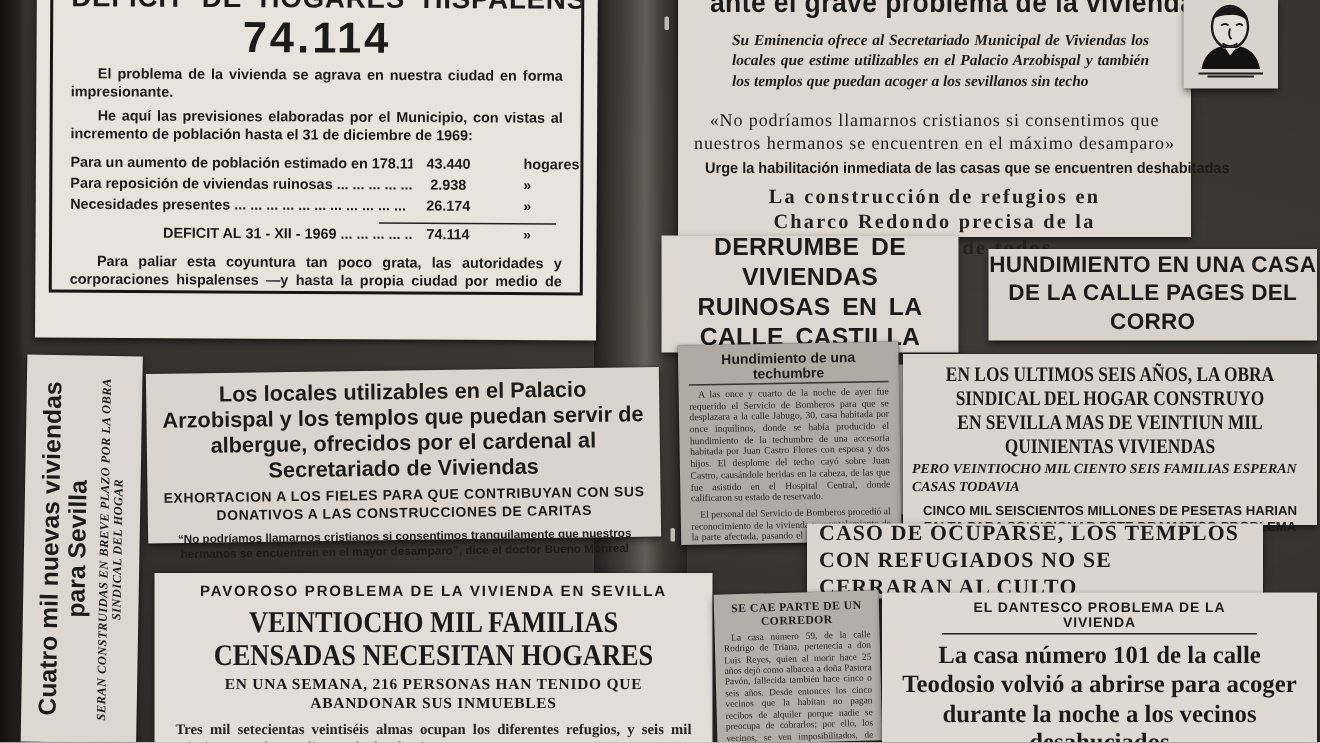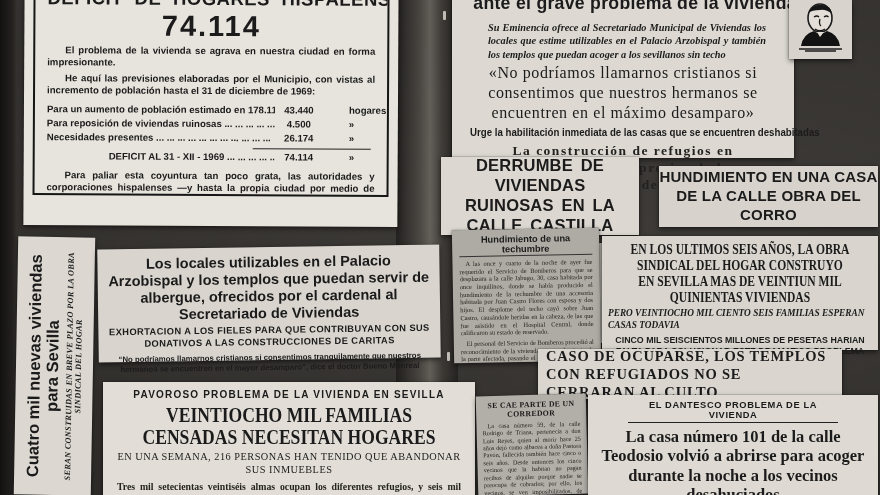--- a/index.html
+++ b/index.html
@@ -45,28 +45,28 @@
   
   .clip-locales{left:98px; top:247px; width:342px; height:113px; background:#d9d5ce; transform:rotate(-0.8deg); padding:7px 10px; box-sizing:border-box;}
   .locales-h{font-family:"Liberation Sans",sans-serif; font-weight:bold; font-size:14.5px; line-height:1.18; text-align:center;}
   .locales-s{font-family:"Liberation Sans",sans-serif; font-weight:bold; font-size:9.3px; line-height:1.25; text-align:center; margin-top:3px; letter-spacing:.4px;}
   .locales-q{font-family:"Liberation Sans",sans-serif; font-weight:bold; font-size:7.8px; line-height:1.3; text-align:center; margin-top:4px;}
 
   
   .clip-pavoroso{left:103px; top:382px; width:372px; height:137px; background:#e2ded7; padding:7px 14px; box-sizing:border-box;}
   .pav-kicker{font-family:"Liberation Sans",sans-serif; font-weight:bold; font-size:10px; text-align:center; letter-spacing:1.2px;}
   .pav-head{font-weight:bold; font-size:20px; line-height:1.1; text-align:center; margin-top:4px; transform:scaleX(0.88); transform-origin:center;}
-  .pav-sub{font-weight:normal; font-size:10.3px; line-height:1.25; text-align:center; margin-top:3px; letter-spacing:.5px;}
+  .pav-sub{font-weight:bold; font-size:10.3px; line-height:1.25; text-align:center; margin-top:3px; letter-spacing:.5px;}
   .pav-body{font-size:9.8px; text-align:justify; line-height:1.3; margin-top:4px; font-weight:bold; color:#26241f;}
 
   
   .clip-ante{left:452px; top:-12px; width:342px; height:170px; background:#ddd9d2; padding:4px 10px; box-sizing:border-box;}
   .ante-h{font-family:"Liberation Sans",sans-serif; font-weight:bold; font-size:19px; text-align:center; white-space:nowrap; transform:scaleX(0.93); transform-origin:center; letter-spacing:.3px;}
   .ante-deck{font-style:italic; font-weight:bold; font-size:10.3px; line-height:1.3; text-align:justify; margin:7px 18px 0 26px;}
-  .ante-quote{font-size:16px; line-height:1.25; text-align:center; margin-top:2px; letter-spacing:.6px;}
+  .ante-quote{font-size:12px; line-height:1.25; text-align:center; margin-top:12px; letter-spacing:.6px;}
   .ante-urge{font-family:"Liberation Sans",sans-serif; font-weight:bold; font-size:10.2px; text-align:center; margin-top:4px; white-space:nowrap; transform:scaleX(0.95); transform-origin:center;}
   .ante-charco{font-size:13.5px; line-height:1.25; text-align:center; margin:5px 24px 0 24px; letter-spacing:1.5px; font-weight:bold; color:#232220;}
 
   
   .clip-portrait{left:789px; top:0px; width:63px; height:59px; background:#d8d4cd; display:flex; align-items:center; justify-content:center;}
 
   
   .clip-derrumbe{left:441px; top:157px; width:198px; height:78px; background:#dcd8d1; display:flex; align-items:center; justify-content:center;}
   .derrumbe-h{font-family:"Liberation Sans",sans-serif; font-weight:bold; font-size:16.5px; line-height:1.2; text-align:center; word-spacing:3px; letter-spacing:.2px; padding:0 6px;}
 
@@ -119,21 +119,21 @@
       <div class="deficit-p">El problema de la vivienda se agrava en nuestra ciudad en forma impresionante.</div>
       <div class="deficit-p">He aquí las previsiones elaboradas por el Municipio, con vistas al incremento de población hasta el 31 de diciembre de 1969:</div>
       <div class="dtable">
         <div class="drow">
           <span class="lbl">Para un aumento de población estimado en 178.112 habitantes</span>
           <span class="val">43.440</span>
           <span class="unit">hogares</span>
         </div>
         <div class="drow">
           <span class="lbl">Para reposición de viviendas ruinosas ... ... ... ... ... ... ...</span>
-          <span class="val">4.500</span>
+          <span class="val">2.938</span>
           <span class="unit">»</span>
         </div>
         <div class="drow">
           <span class="lbl">Necesidades presentes ... ... ... ... ... ... ... ... ... ... ...</span>
           <span class="val">26.174</span>
           <span class="unit">»</span>
         </div>
         <div class="drule"></div>
         <div class="drow total">
           <span class="lbl">DEFICIT AL 31 - XII - 1969 ... ... ... ... ... ... ...</span>
@@ -186,21 +186,21 @@
         <path d="M6 48 L49 48 M12 50 L43 50" stroke="#1c1c1c" stroke-width="1.4"></path>
       </svg>
     </span>
   </div>
 
   <div class="clip clip-derrumbe">
     <div class="derrumbe-h">DERRUMBE DE VIVIENDAS RUINOSAS EN LA CALLE CASTILLA</div>
   </div>
 
   <div class="clip clip-hcasa">
-    <div class="hcasa-h">HUNDIMIENTO EN UNA CASA DE LA CALLE OBRA DEL CORRO</div>
+    <div class="hcasa-h">HUNDIMIENTO EN UNA CASA DE LA CALLE PAGES DEL CORRO</div>
   </div>
 
   <div class="clip clip-techumbre serif">
     <div class="tech-t">Hundimiento de una techumbre</div>
     <div class="tech-p">A las once y cuarto de la noche de ayer fue requerido el Servicio de Bomberos para que se desplazara a la calle Jabugo, 30, casa habitada por once inquilinos, donde se había producido el hundimiento de la techumbre de una accesoria habitada por Juan Castro Flores con esposa y dos hijos. El desplome del techo cayó sobre Juan Castro, causándole heridas en la cabeza, de las que fue asistido en el Hospital Central, donde calificaron su estado de reservado.</div>
     <div class="tech-p">El personal del Servicio de Bomberos procedió al reconocimiento de la vivienda y apuntalamiento de la parte afectada, pasando el correspondiente aviso a la Alcaldía y a la propiedad de la finca.</div>
   </div>
 
   <div class="clip clip-ultimos serif">
     <div class="ult-h">EN LOS ULTIMOS SEIS AÑOS, LA OBRA SINDICAL DEL HOGAR CONSTRUYO EN SEVILLA MAS DE VEINTIUN MIL QUINIENTAS VIVIENDAS</div>

